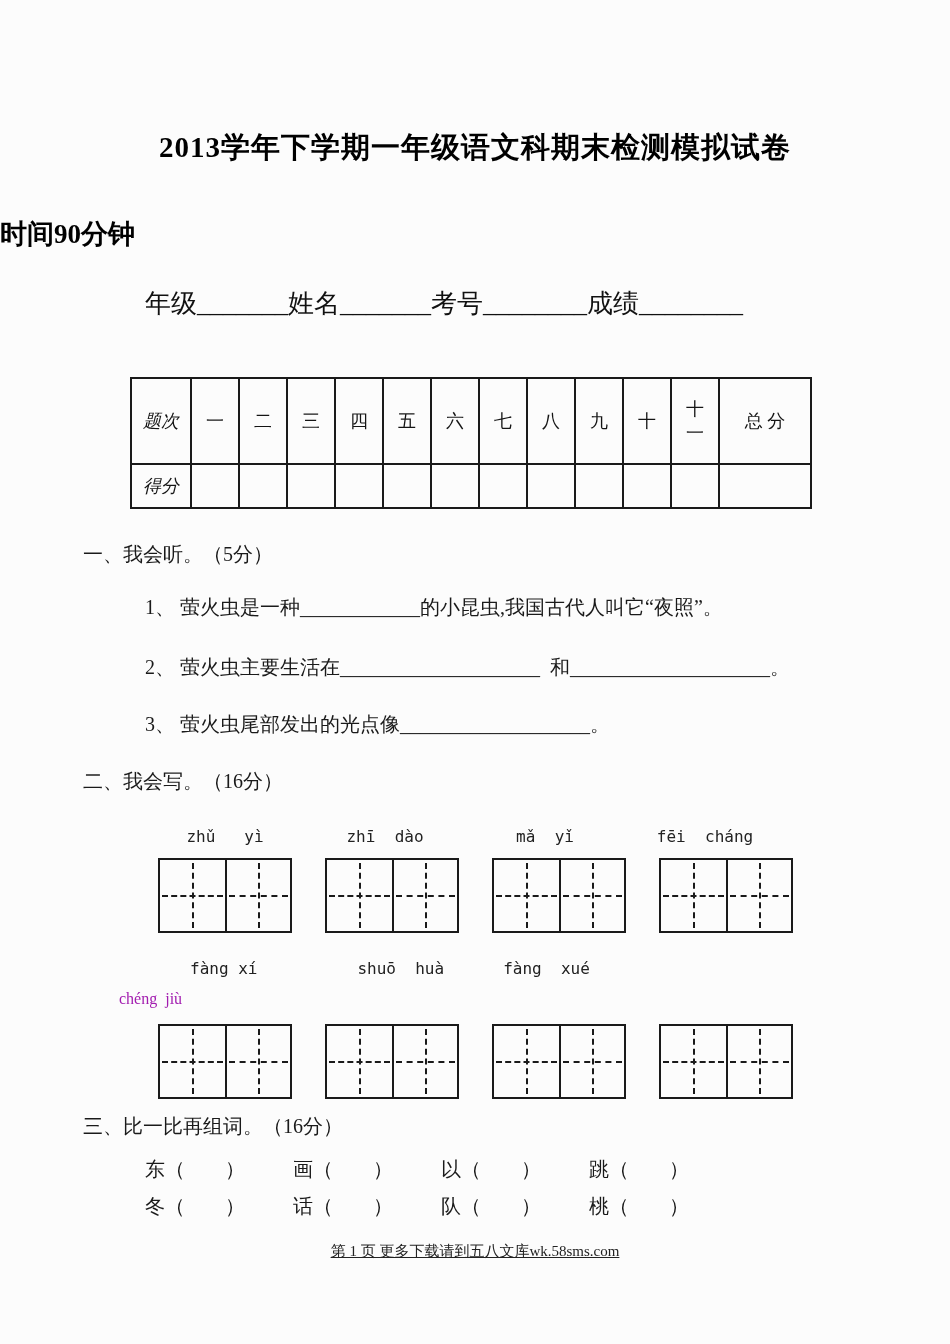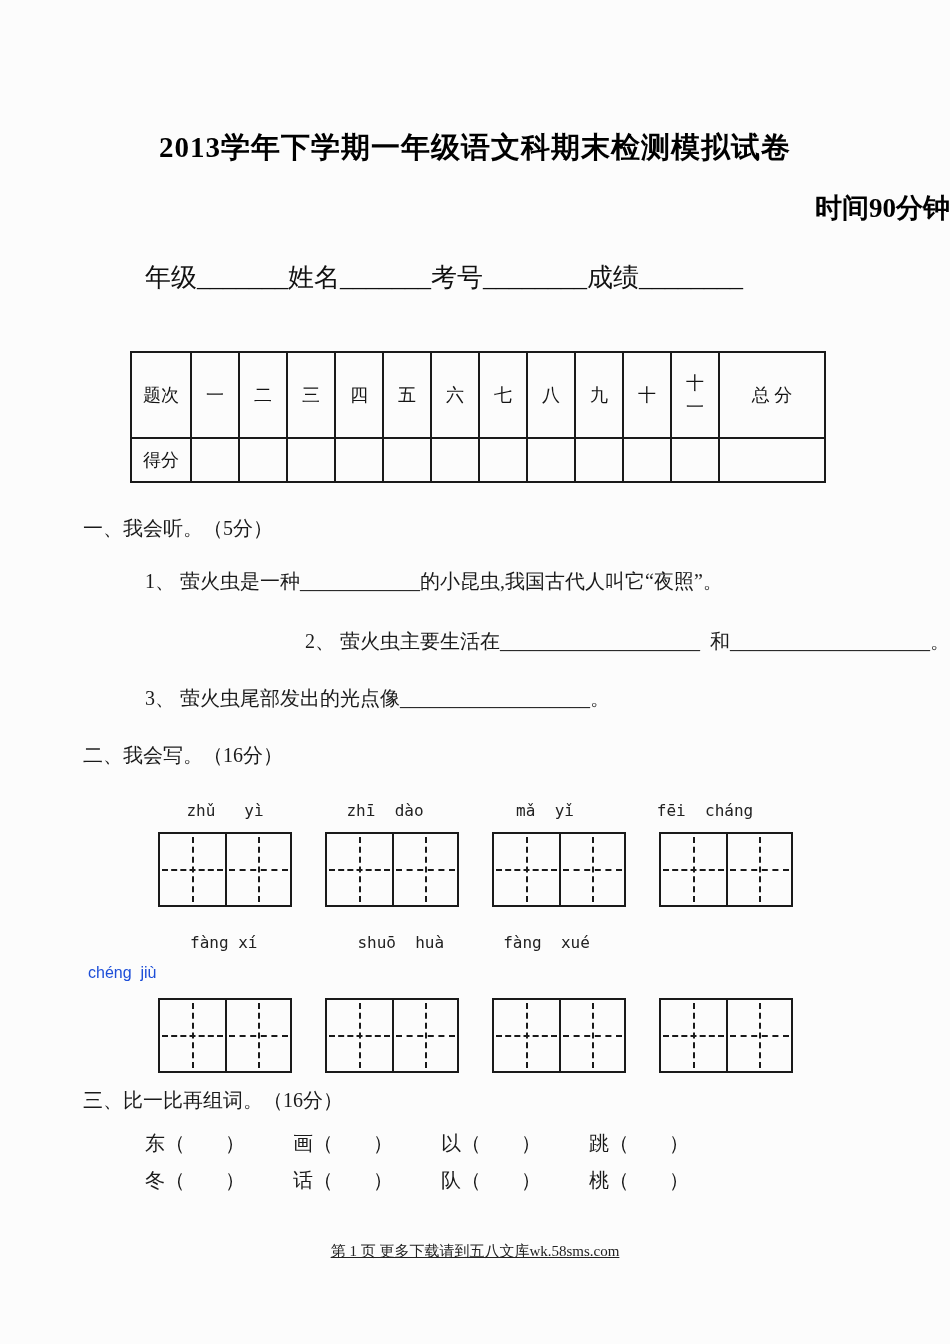--- a/index.html
+++ b/index.html
@@ -16,25 +16,25 @@
     overflow: hidden;
   }
   .title {
     text-align: center;
     font-size: 29px;
     font-weight: bold;
     color: #000;
     letter-spacing: 1px;
   }
   .subtitle {
-    text-align: right;
+    text-align: left;
     font-size: 27px;
     font-weight: bold;
     color: #000;
-    margin-top: 22px;
+    margin-top: 48px;
   }
   .info-line {
     margin: 34px 4px 0 145px;
     font-size: 26px;
     color: #111;
     white-space: pre-wrap;
   }
   table.score-table {
     border-collapse: collapse;
     margin: 56px 0 0 130px;
@@ -42,40 +42,40 @@
   }
   table.score-table td {
     border: 2px solid #1a1a1a;
     font-size: 18px;
     font-weight: normal;
     text-align: center;
     vertical-align: middle;
     white-space: pre-line;
     padding: 0;
   }
-  td.label-cell { width: 60px; text-align: left; padding-left: 5px; }
+  td.label-cell { width: 60px; text-align: left; padding-left: 5px; font-style: italic; }
   td.num-cell { width: 48px; }
-  td.total-cell { width: 106px; }
+  td.total-cell { width: 92px; }
   tr.header-row td { height: 86px; }
   tr.score-row td { height: 44px; }
   .section-heading {
     margin-left: 83px;
     font-size: 20px;
     color: #1a1a1a;
     white-space: pre-wrap;
   }
   .q-item {
     margin-left: 145px;
     font-size: 20px;
     color: #1a1a1a;
     white-space: pre-wrap;
   }
   #sec1-heading { margin-top: 32px; }
   #q1 { margin-top: 26px; }
-  #q2 { margin-top: 33px; text-align: right; }
+  #q2 { margin-top: 33px; }
   #q3 { margin-top: 30px; }
   #sec2-heading { margin-top: 30px; }
   .pinyin-row1 {
     display: flex;
     gap: 26px;
     margin: 32px 0 12px 158px;
   }
   .pinyin-col {
     width: 134px;
     text-align: center;
@@ -88,24 +88,24 @@
     display: flex;
     margin: 26px 0 0 190px;
     font-family: "DejaVu Sans Mono", monospace;
     font-size: 16px;
     color: #222;
     white-space: pre;
   }
   .pinyin-row2 .p2 { margin-left: 100px; }
   .pinyin-row2 .p3 { margin-left: 59px; }
   .pinyin-extra {
-    margin: 12px 0 0 88px;
-    font-family: Liberation Sans, sans-serif;
+    margin: 12px 0 0 119px;
+    font-family: Liberation Serif, serif;
     font-size: 16px;
-    color: #1d4ed8;
+    color: #a21caf;
     white-space: pre;
   }
   .grid-row {
     display: flex;
     gap: 33px;
     margin-left: 158px;
   }
   #grid-row-1 { margin-top: 8px; }
   #grid-row-2 { margin-top: 16px; }
   .grid-group {

